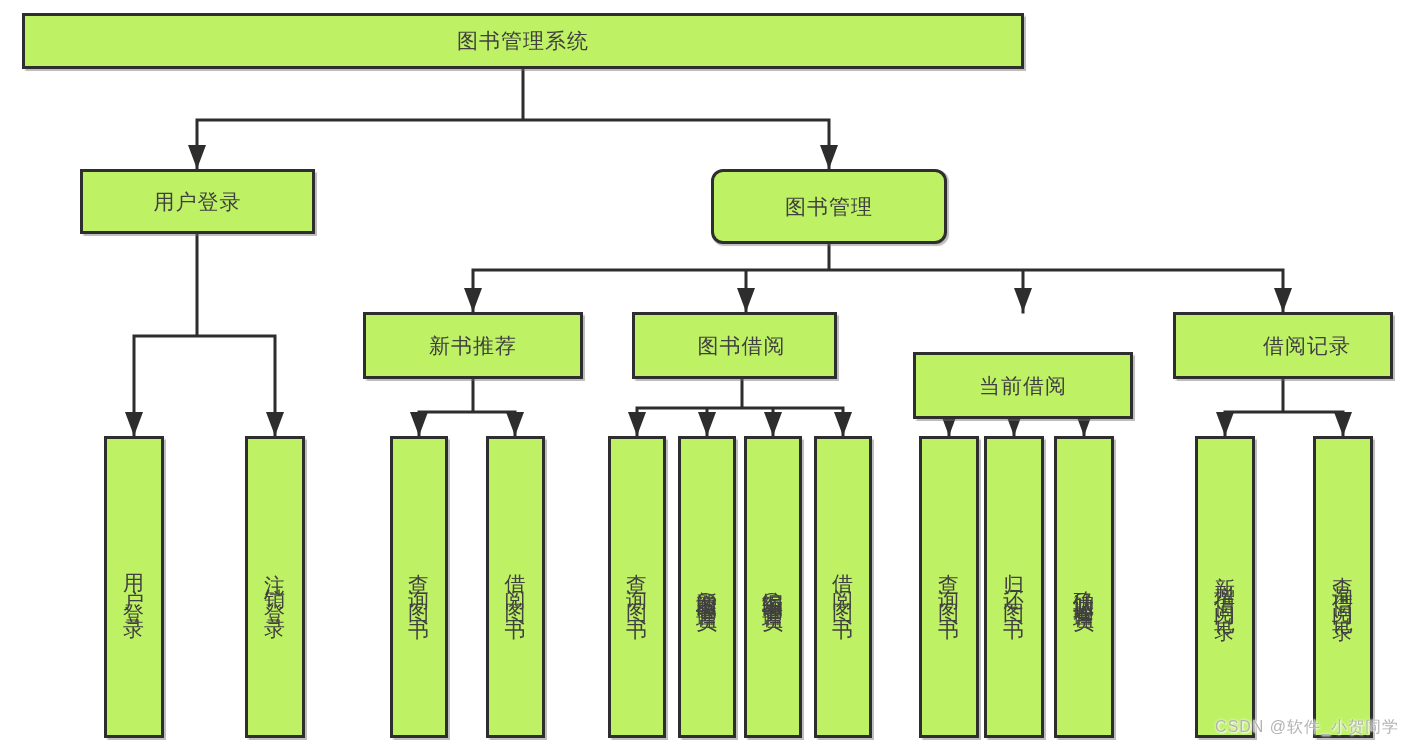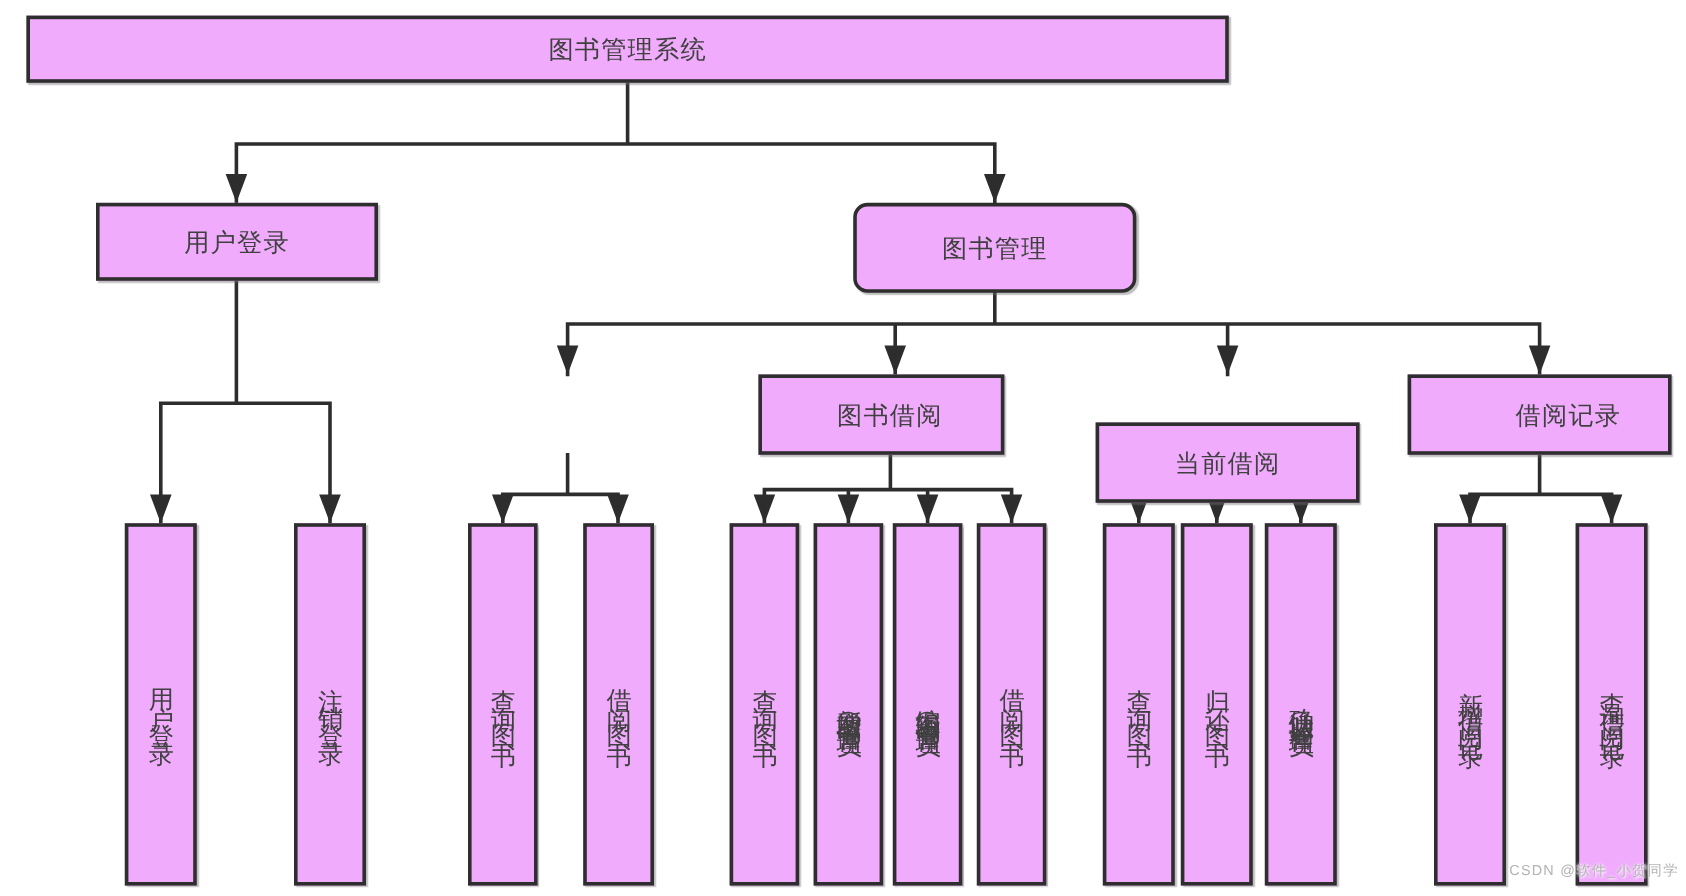--- a/index.html
+++ b/index.html
@@ -9,21 +9,21 @@
     background: #ffffff;
     font-family: "Liberation Sans", sans-serif;
     position: relative;
     overflow: hidden;
   }
   .stage { position: absolute; left: 0; top: 0; width: 1405px; height: 747px; }
   svg.connectors { position: absolute; left: 0; top: 0; z-index: 1; }
   .node {
     position: absolute;
     border: 3px solid #2e2e2e;
-    background: #f0abfc;
+    background: #bef264;
     display: flex;
     align-items: center;
     justify-content: center;
     color: #404040;
     box-shadow: 1.5px 1.5px 1px rgba(110,110,110,0.45);
     z-index: 2;
   }
   .h-label { font-size: 21px; letter-spacing: 1px; white-space: nowrap; }
   .v-label {
     writing-mode: vertical-rl;
@@ -33,21 +33,21 @@
     white-space: nowrap;
   }
   .ls-wide  { letter-spacing: 15px; }
   .ls-med   { letter-spacing: 9px; }
   .ls-tight { letter-spacing: 3px; }
   .watermark {
     position: absolute;
     right: 6px;
     top: 717px;
     z-index: 3;
-    font-size: 12px;
+    font-size: 16px;
     letter-spacing: 1px;
     color: #b3b3b3;
     text-shadow: 0 0 3px #ffffff, 1px 1px 2px #ffffff;
     white-space: nowrap;
   }
 </style>
 </head>
 <body>
 
 <div class="stage">
@@ -89,20 +89,23 @@
     <span class="h-label">图书管理系统</span>
   </div>
 
   <div class="node" style="left:80px; top:169px; width:235px; height:65px;">
     <span class="h-label">用户登录</span>
   </div>
   <div class="node" style="left:711px; top:169px; width:236px; height:75px;border-radius:12px;">
     <span class="h-label">图书管理</span>
   </div>
 
+  <div class="node" style="left:363px; top:312px; width:220px; height:67px;">
+    <span class="h-label">新书推荐</span>
+  </div>
   <div class="node" style="left:632px; top:312px; width:205px; height:67px;padding-left:14px;">
     <span class="h-label">图书借阅</span>
   </div>
   <div class="node" style="left:913px; top:312px; width:220px; height:67px;margin-top:40px;">
     <span class="h-label">当前借阅</span>
   </div>
   <div class="node" style="left:1173px; top:312px; width:220px; height:67px;padding-left:48px;">
     <span class="h-label">借阅记录</span>
   </div>
 

